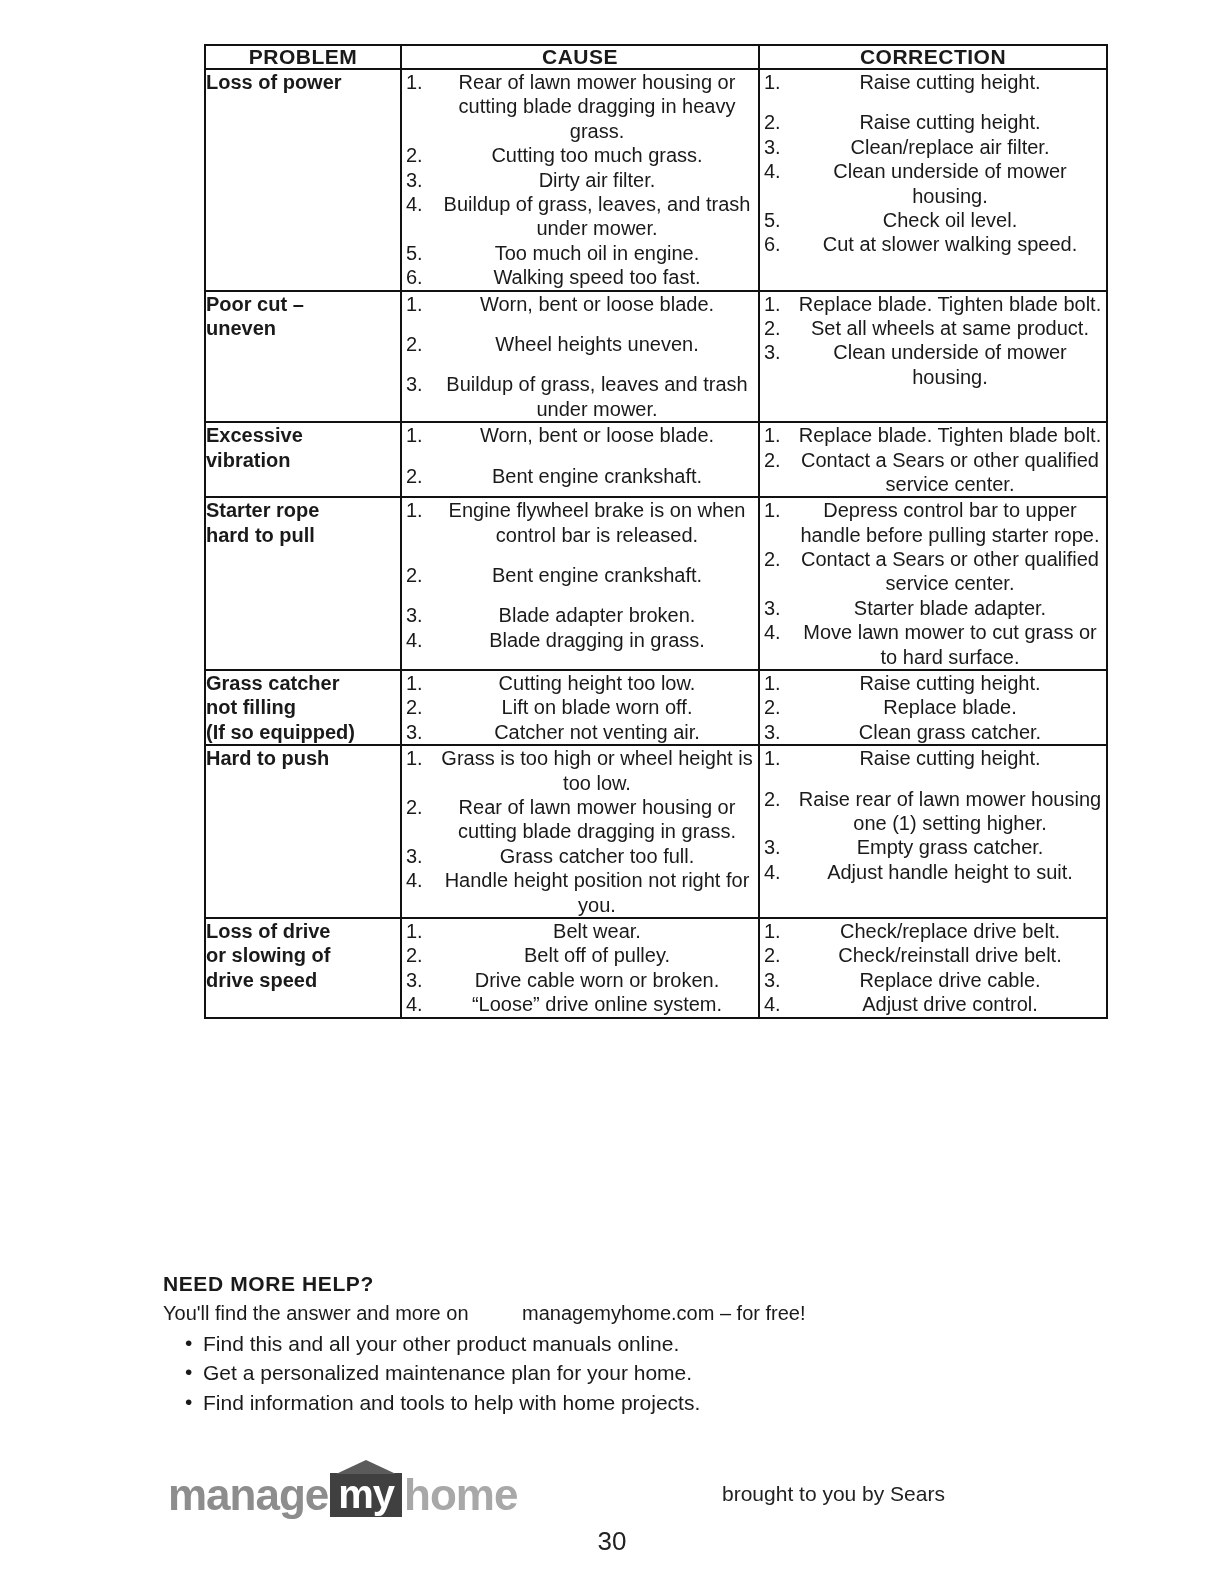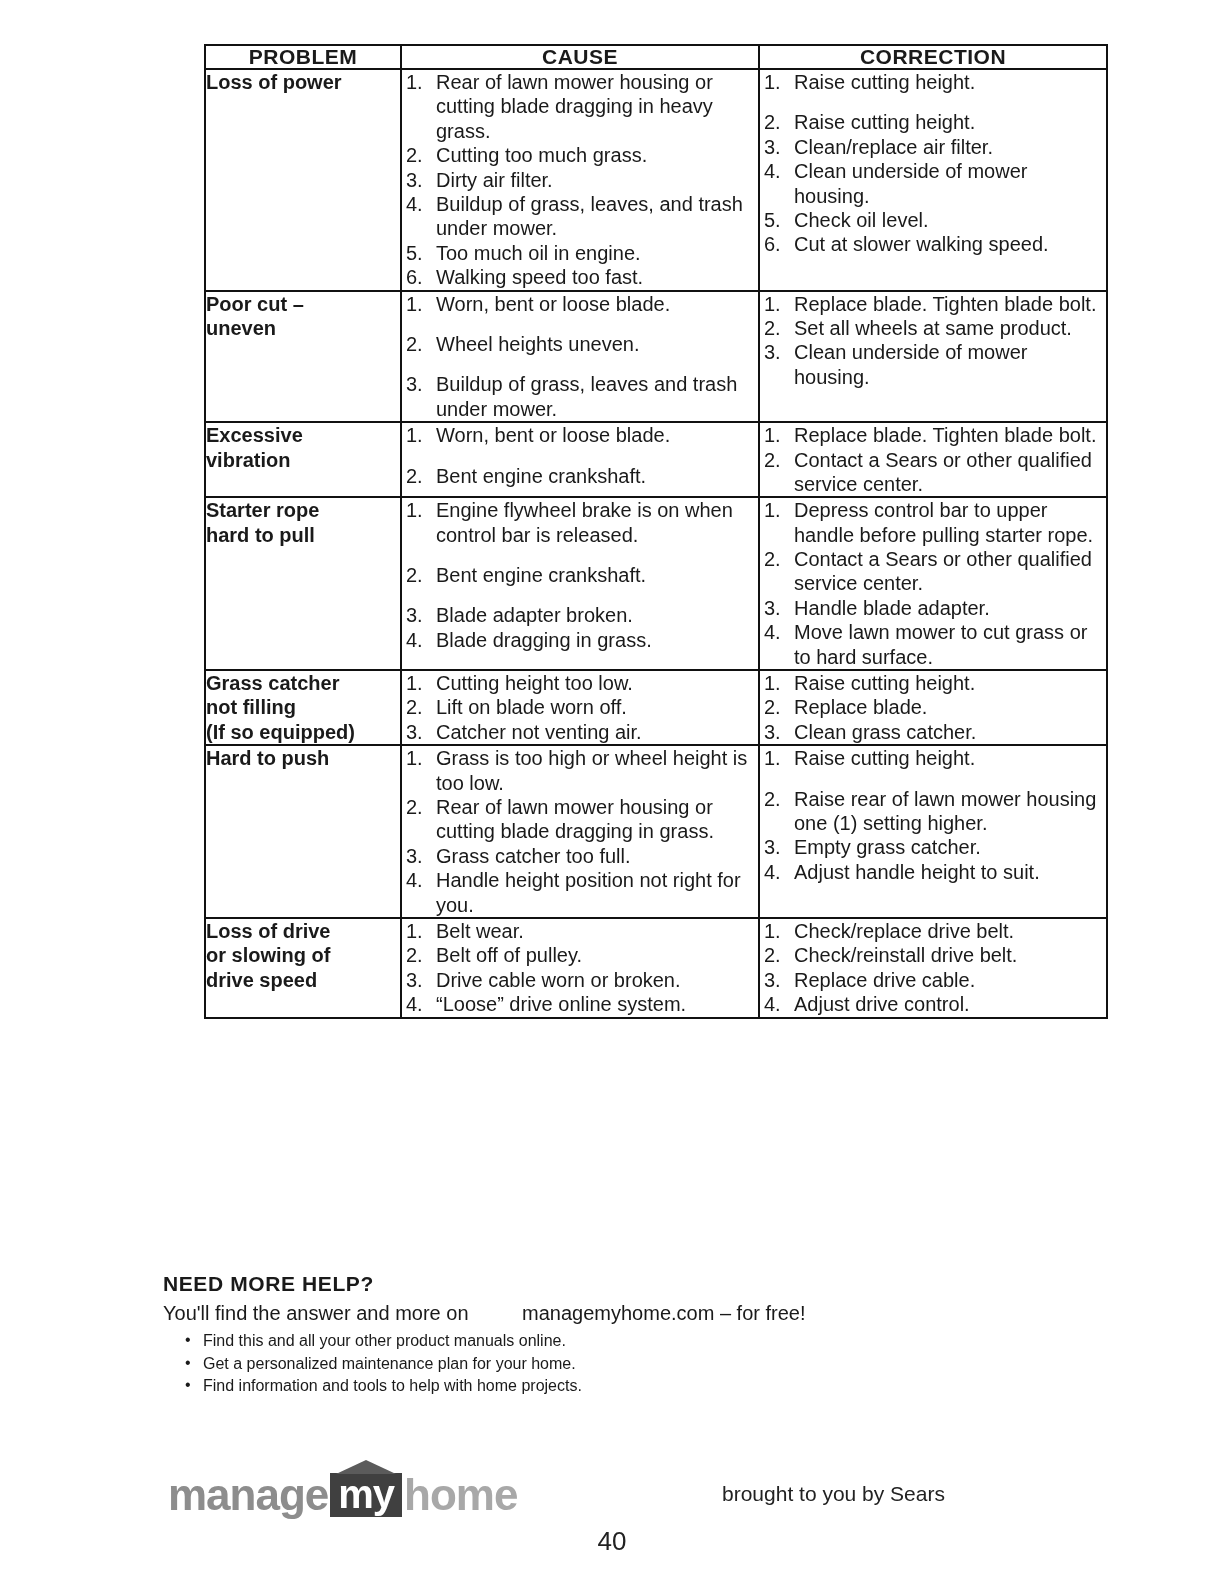--- a/index.html
+++ b/index.html
@@ -77,20 +77,21 @@
   }
   ol.numlist li .num {
     width: 34px;
     flex: 0 0 34px;
     text-align: left;
     padding-left: 4px;
     box-sizing: border-box;
   }
   ol.numlist li .txt {
     flex: 1 1 auto;
+    text-align: center;
   }
   ol.numlist li.gap {
     margin-top: 16px;
   }
 
   .help {
     position: absolute;
     left: 163px;
     top: 1272px;
     width: 900px;
@@ -104,21 +105,21 @@
   .help .lead {
     font-size: 20px;
     margin: 0 0 2px 0;
     line-height: 1.3;
   }
   .help .lead b { font-weight: normal; margin-left: 48px; }
   ul.bullets {
     margin: 4px 0 0 0;
     padding: 0 0 0 22px;
     list-style: none;
-    font-size: 16px;
+    font-size: 21px;
     line-height: 1.35;
   }
   ul.bullets li {
     position: relative;
     padding-left: 18px;
     margin-bottom: 1px;
   }
   ul.bullets li:before {
     content: "\2022";
     position: absolute;
@@ -362,21 +363,21 @@
                 <li>
                   <span class="num">1.</span>
                   <span class="txt">Depress control bar to upper handle before pulling starter rope.</span>
                 </li>
                 <li>
                   <span class="num">2.</span>
                   <span class="txt">Contact a Sears or other qualified service center.</span>
                 </li>
                 <li>
                   <span class="num">3.</span>
-                  <span class="txt">Handle blade adapter.</span>
+                  <span class="txt">Starter blade adapter.</span>
                 </li>
                 <li>
                   <span class="num">4.</span>
                   <span class="txt">Move lawn mower to cut grass or to hard surface.</span>
                 </li>
               </ol>
             </td>
           </tr>
           <tr>
             <td class="problem">
@@ -523,16 +524,16 @@
       </ul>
   </div>
 
   <div class="footer">
     <div class="logo">
       <span class="word1">manage</span>
         <span class="badge"><span class="roof"></span><span>my</span></span>
         <span class="word3">home</span>
     </div>
     <div class="brought">brought to you by Sears</div>
-    <div class="pagenum">40</div>
+    <div class="pagenum">30</div>
   </div>
 
 </div>
 
 </body></html>

